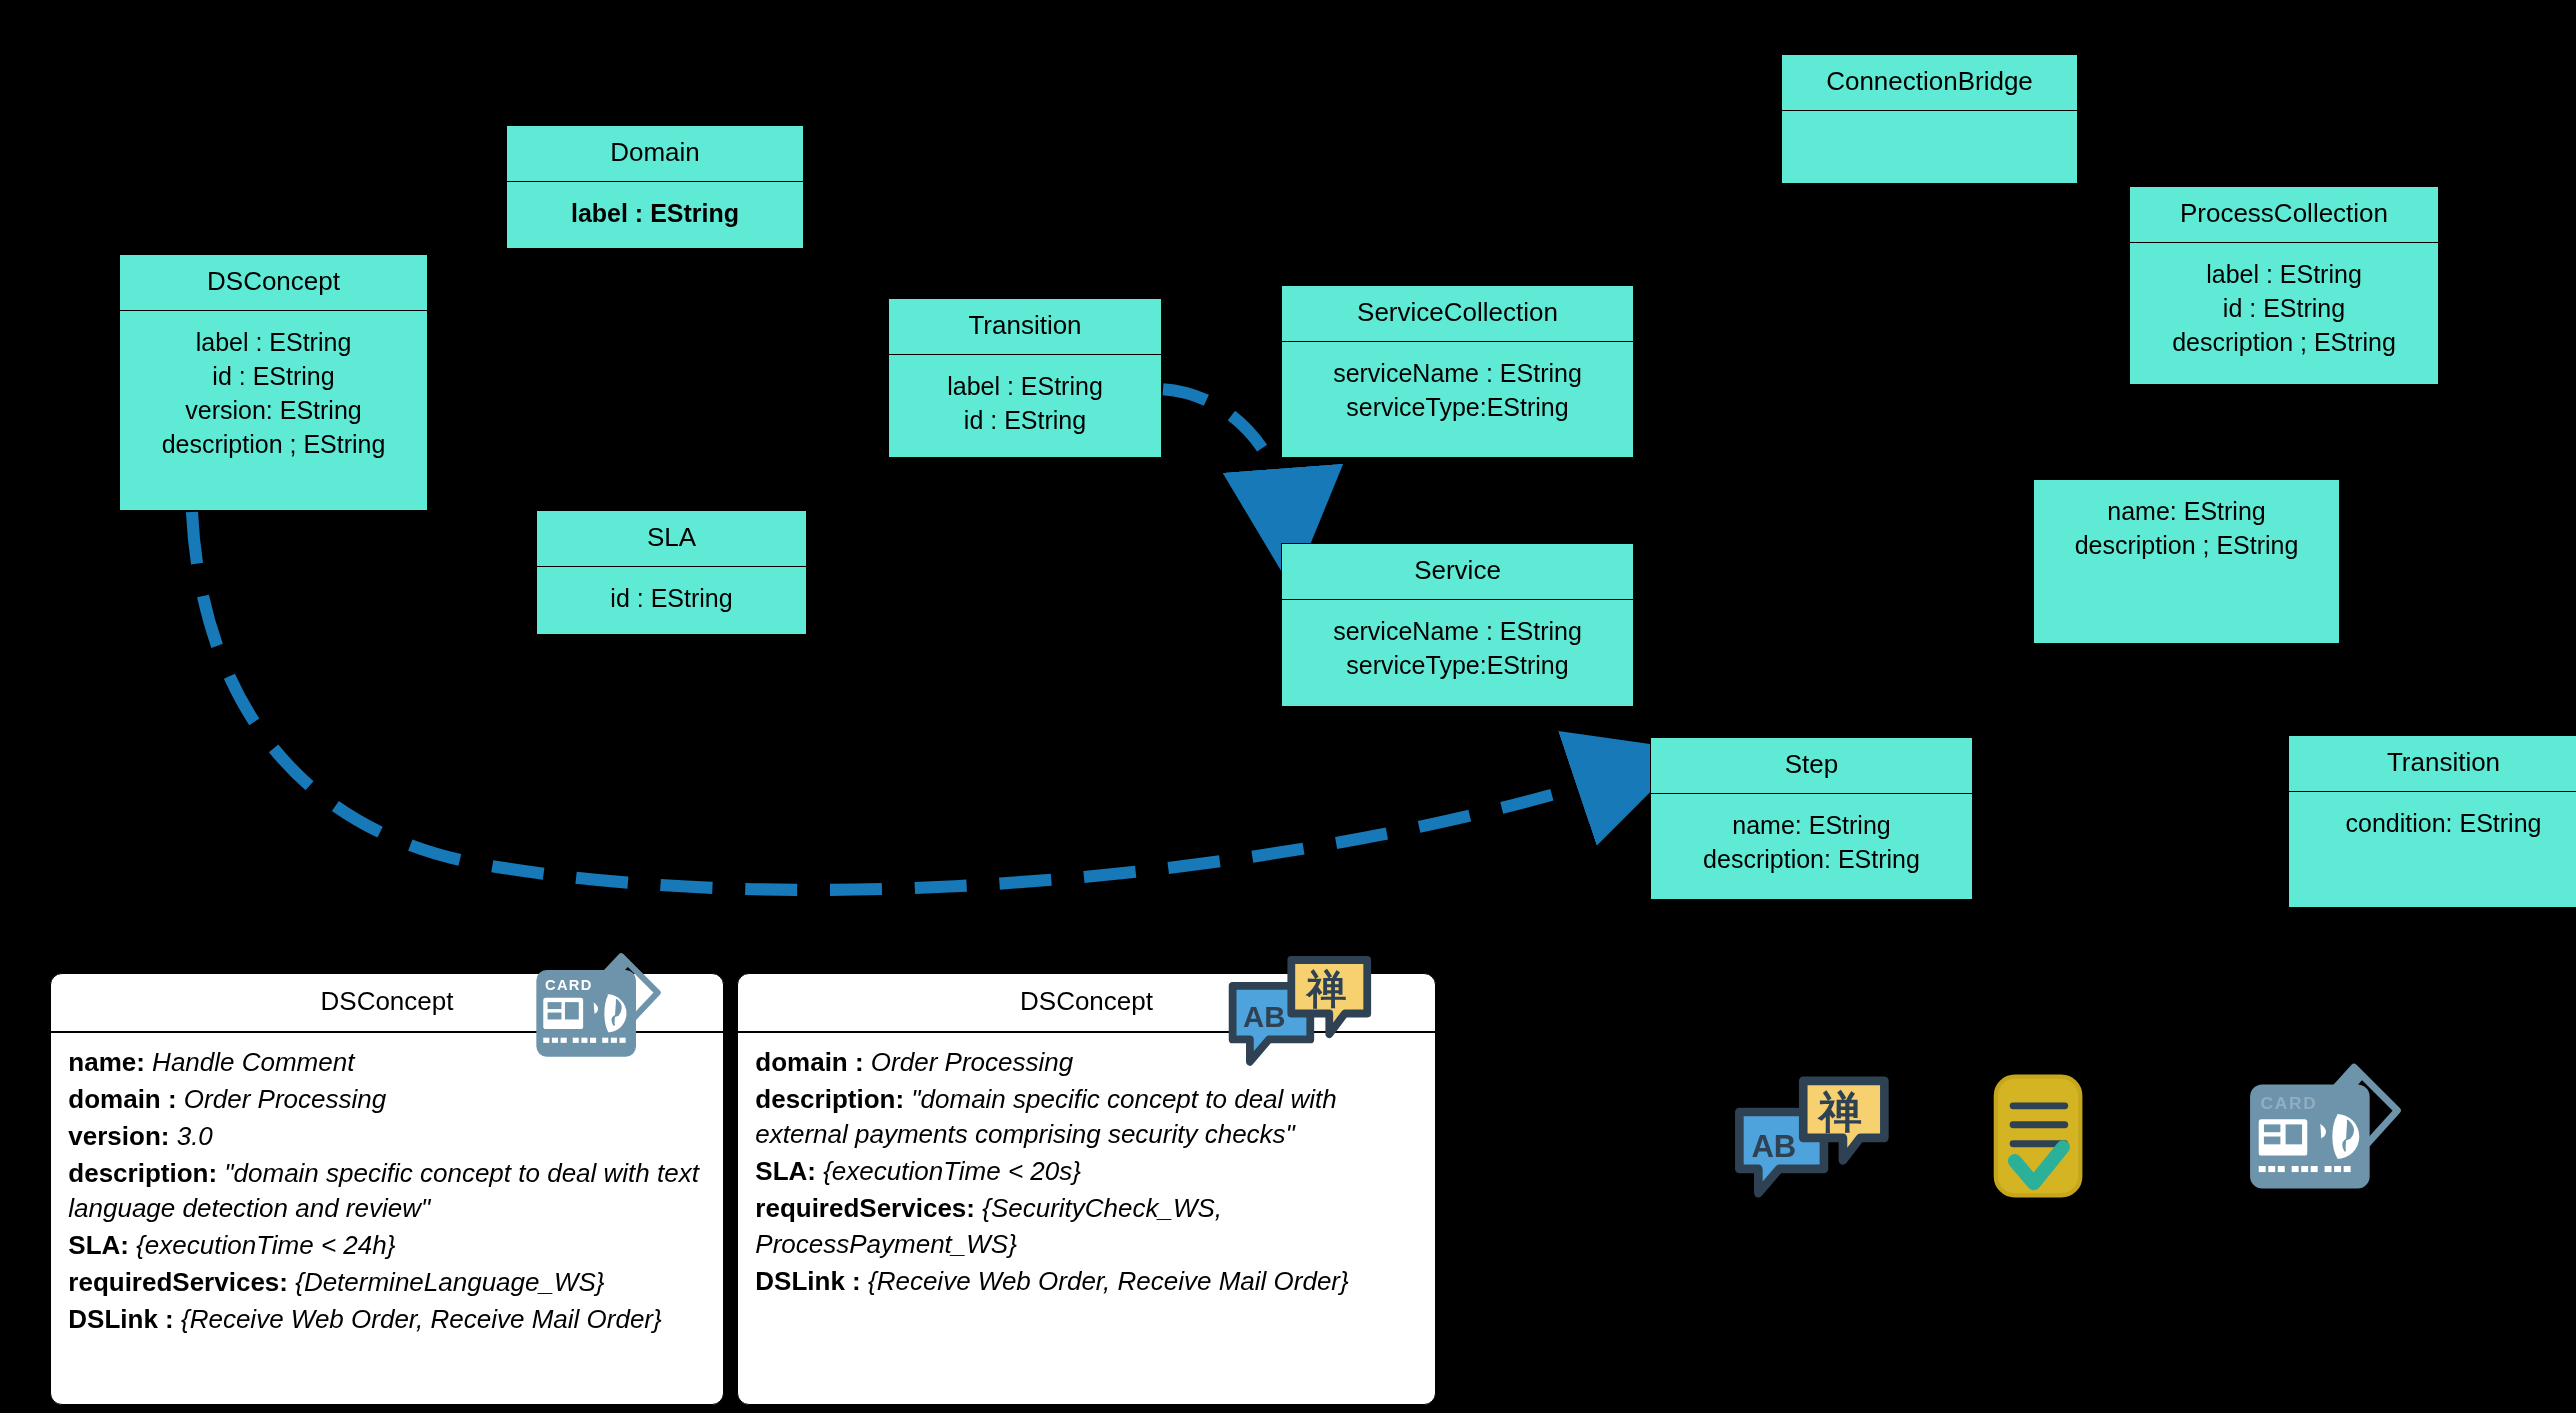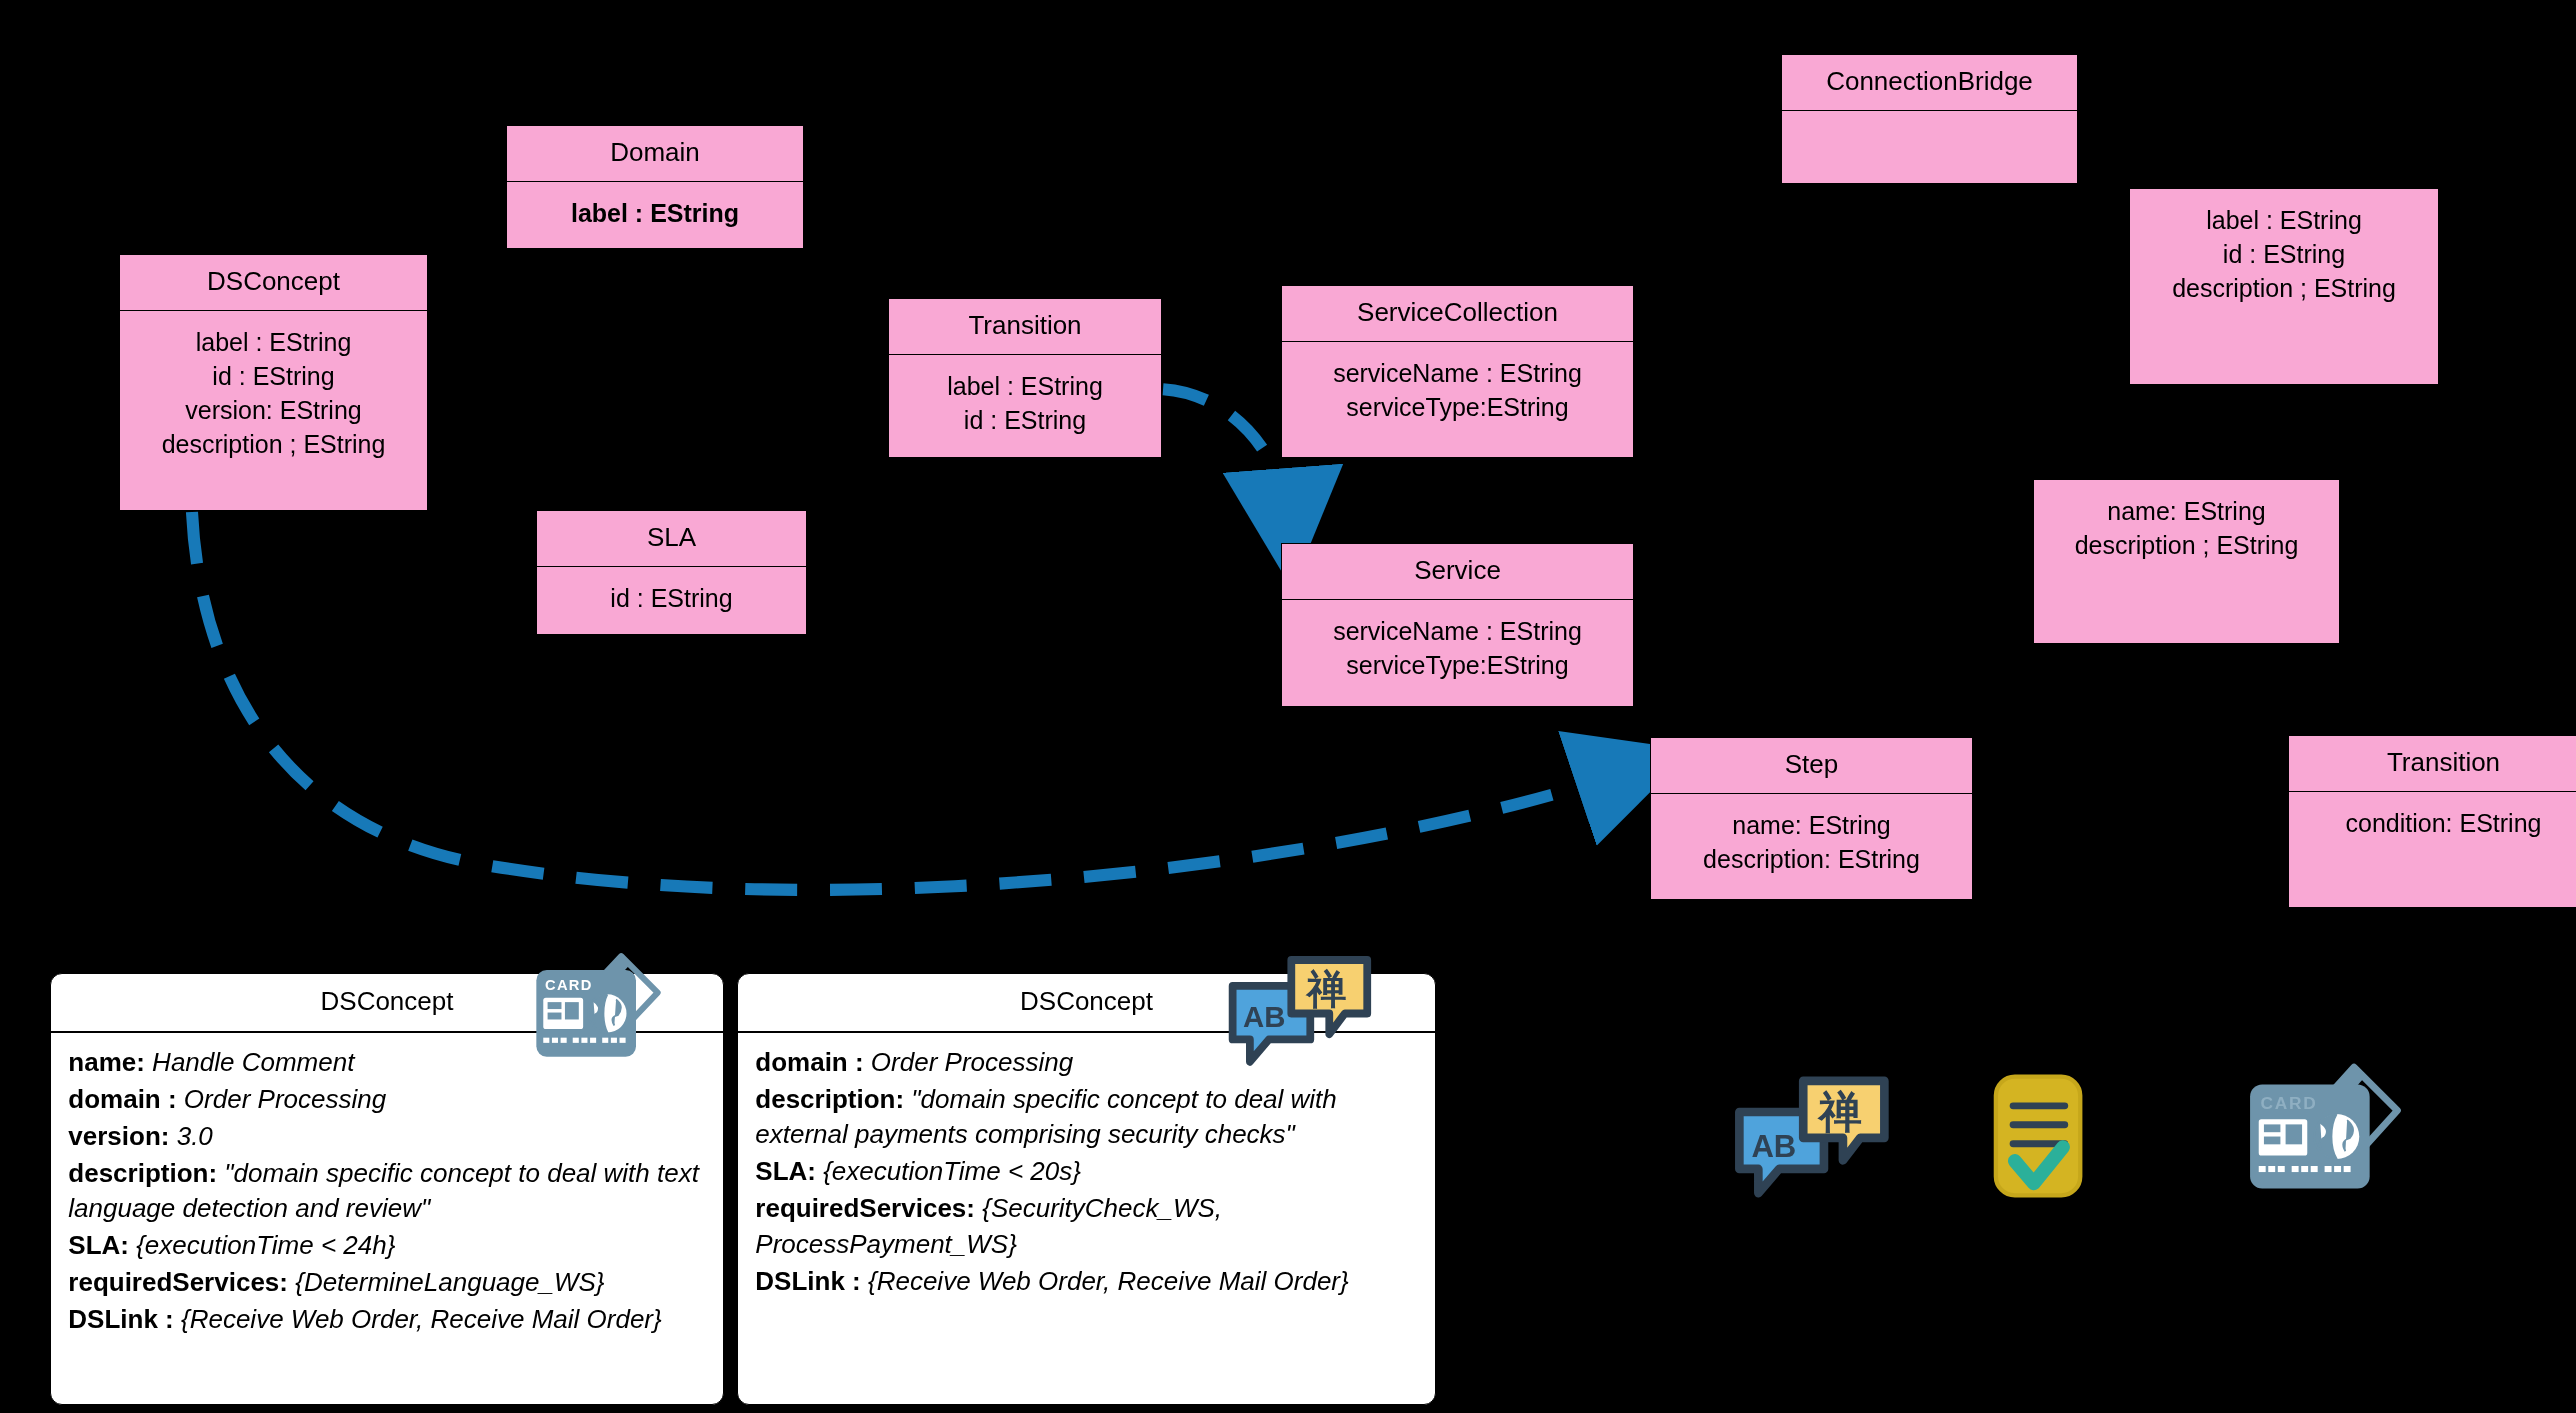--- a/index.html
+++ b/index.html
@@ -1,21 +1,21 @@
 <!DOCTYPE html>
 <html style="font-size:14px"><head>
 <meta charset="utf-8">
 <style>
   html,body{margin:0;padding:0;background:#000;}
   body{width:2576px;height:1414px;position:relative;overflow:hidden;
        font-family:"Liberation Sans","DejaVu Sans",sans-serif;}
   #canvas{position:absolute;inset:0;width:2576px;height:1414px;background:#000;}
 
   
-  .uml{position:absolute;background:#f9a8d4;border:1.7px solid #000;box-sizing:border-box;}
+  .uml{position:absolute;background:#5eead4;border:1.7px solid #000;box-sizing:border-box;}
   .uml .title{
     text-align:center;color:#000;font-size:26px;line-height:1.1;
     padding:12px 8.6px 14px;white-space:nowrap;
   }
   .uml .sep{height:1.7px;background:#000;width:100%;}
   .uml .attrs{padding:14px 15.6px 12px;color:#000;font-size:25px;line-height:1.36;text-align:center;}
   .uml .attrs div{white-space:nowrap;}
   .uml.bold-attrs .attrs{font-weight:bold;}
 
   
@@ -105,20 +105,21 @@
     </div>
   </div>
 
   <div class="uml" style="left:1781px;top:54px;width:297px;height:130px;">
     <div class="title">ConnectionBridge</div>
     <div class="sep"></div>
     <div class="attrs" style="height:52px;"></div>
   </div>
 
   <div class="uml" style="left:2129px;top:186px;width:310px;height:199px;">
+    <div class="title">ProcessCollection</div>
     <div class="sep"></div>
     <div class="attrs">
       <div>label : EString</div>
       <div>id : EString</div>
       <div>description ; EString</div>
     </div>
   </div>
 
   <div class="uml" style="left:2033px;top:477px;width:307px;height:167px;">
     <div class="sep"></div>

